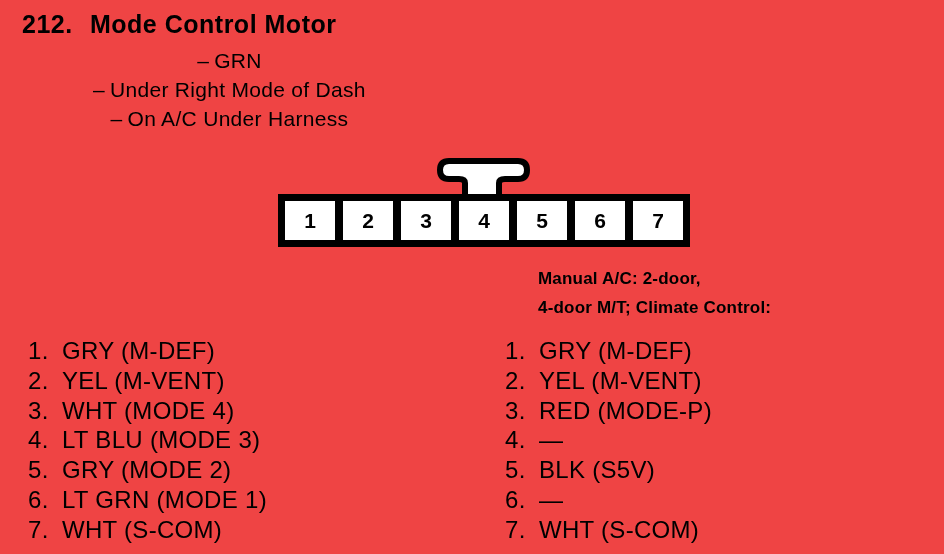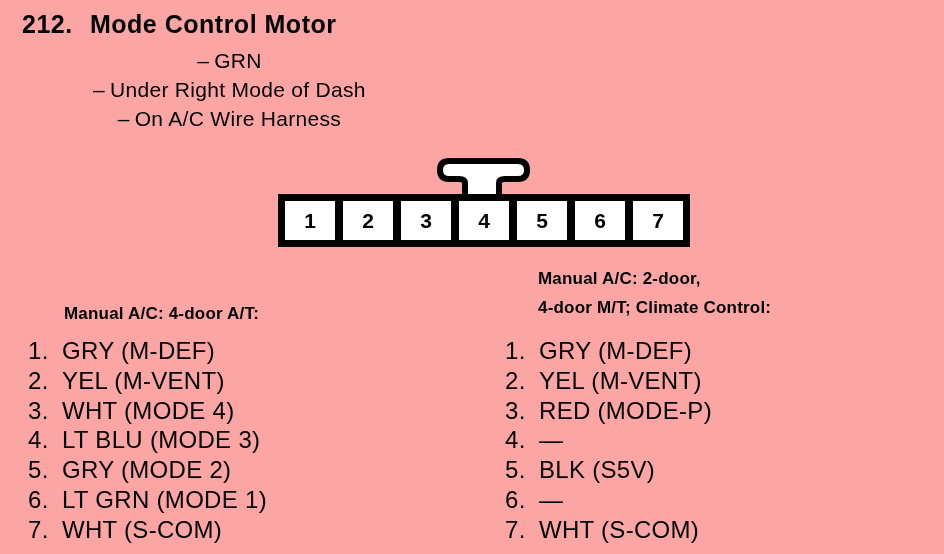--- a/index.html
+++ b/index.html
@@ -4,21 +4,21 @@
 <style>
   html, body {
     margin: 0;
     padding: 0;
     background: #ffffff;
   }
   .page {
     position: relative;
     width: 944px;
     height: 554px;
-    background: #fca5a5;
+    background: #ef4444;
     color: #000000;
     font-family: "Liberation Sans", sans-serif;
     overflow: hidden;
   }
 
   
   .title {
     position: absolute;
     left: 22px;
     top: 10px;
@@ -124,39 +124,38 @@
   </div>
 
   <div class="bullets">
     <div class="bullet">
       <span class="dash">–</span><span>GRN</span>
     </div>
     <div class="bullet">
       <span class="dash">–</span><span>Under Right Mode of Dash</span>
     </div>
     <div class="bullet">
-      <span class="dash">–</span><span>On A/C Wire Harness</span>
+      <span class="dash">–</span><span>On A/C Under Harness</span>
     </div>
   </div>
 
   <svg class="tab-svg" viewBox="0 0 102 46" xmlns="http://www.w3.org/2000/svg">
     <path d="M 33,46 L 33,33 Q 33,29 27,29 L 17,29 Q 8,29 8,20 Q 8,11 17,11 L 86,11 Q 95,11 95,20 Q 95,29 86,29 L 73,29 Q 67,29 67,33 L 67,46" fill="#ffffff" stroke="#000000" stroke-width="6" stroke-linejoin="round"></path>
   </svg>
 
   <div class="connector">
     <div class="pin-cell">1</div>
     <div class="pin-cell">2</div>
     <div class="pin-cell">3</div>
     <div class="pin-cell">4</div>
     <div class="pin-cell">5</div>
     <div class="pin-cell">6</div>
     <div class="pin-cell">7</div>
   </div>
 
-  <div class="heading heading-left">Manual A/C: 4-door A/T:</div>
 
   <div class="heading heading-right">
     <div>Manual A/C: 2-door,</div>
     <div>4-door M/T; Climate Control:</div>
   </div>
 
   <div class="pinlist pinlist-left">
     <div class="pin-row">
       <span class="pin-num">1.</span><span>GRY (M-DEF)</span>
     </div>

